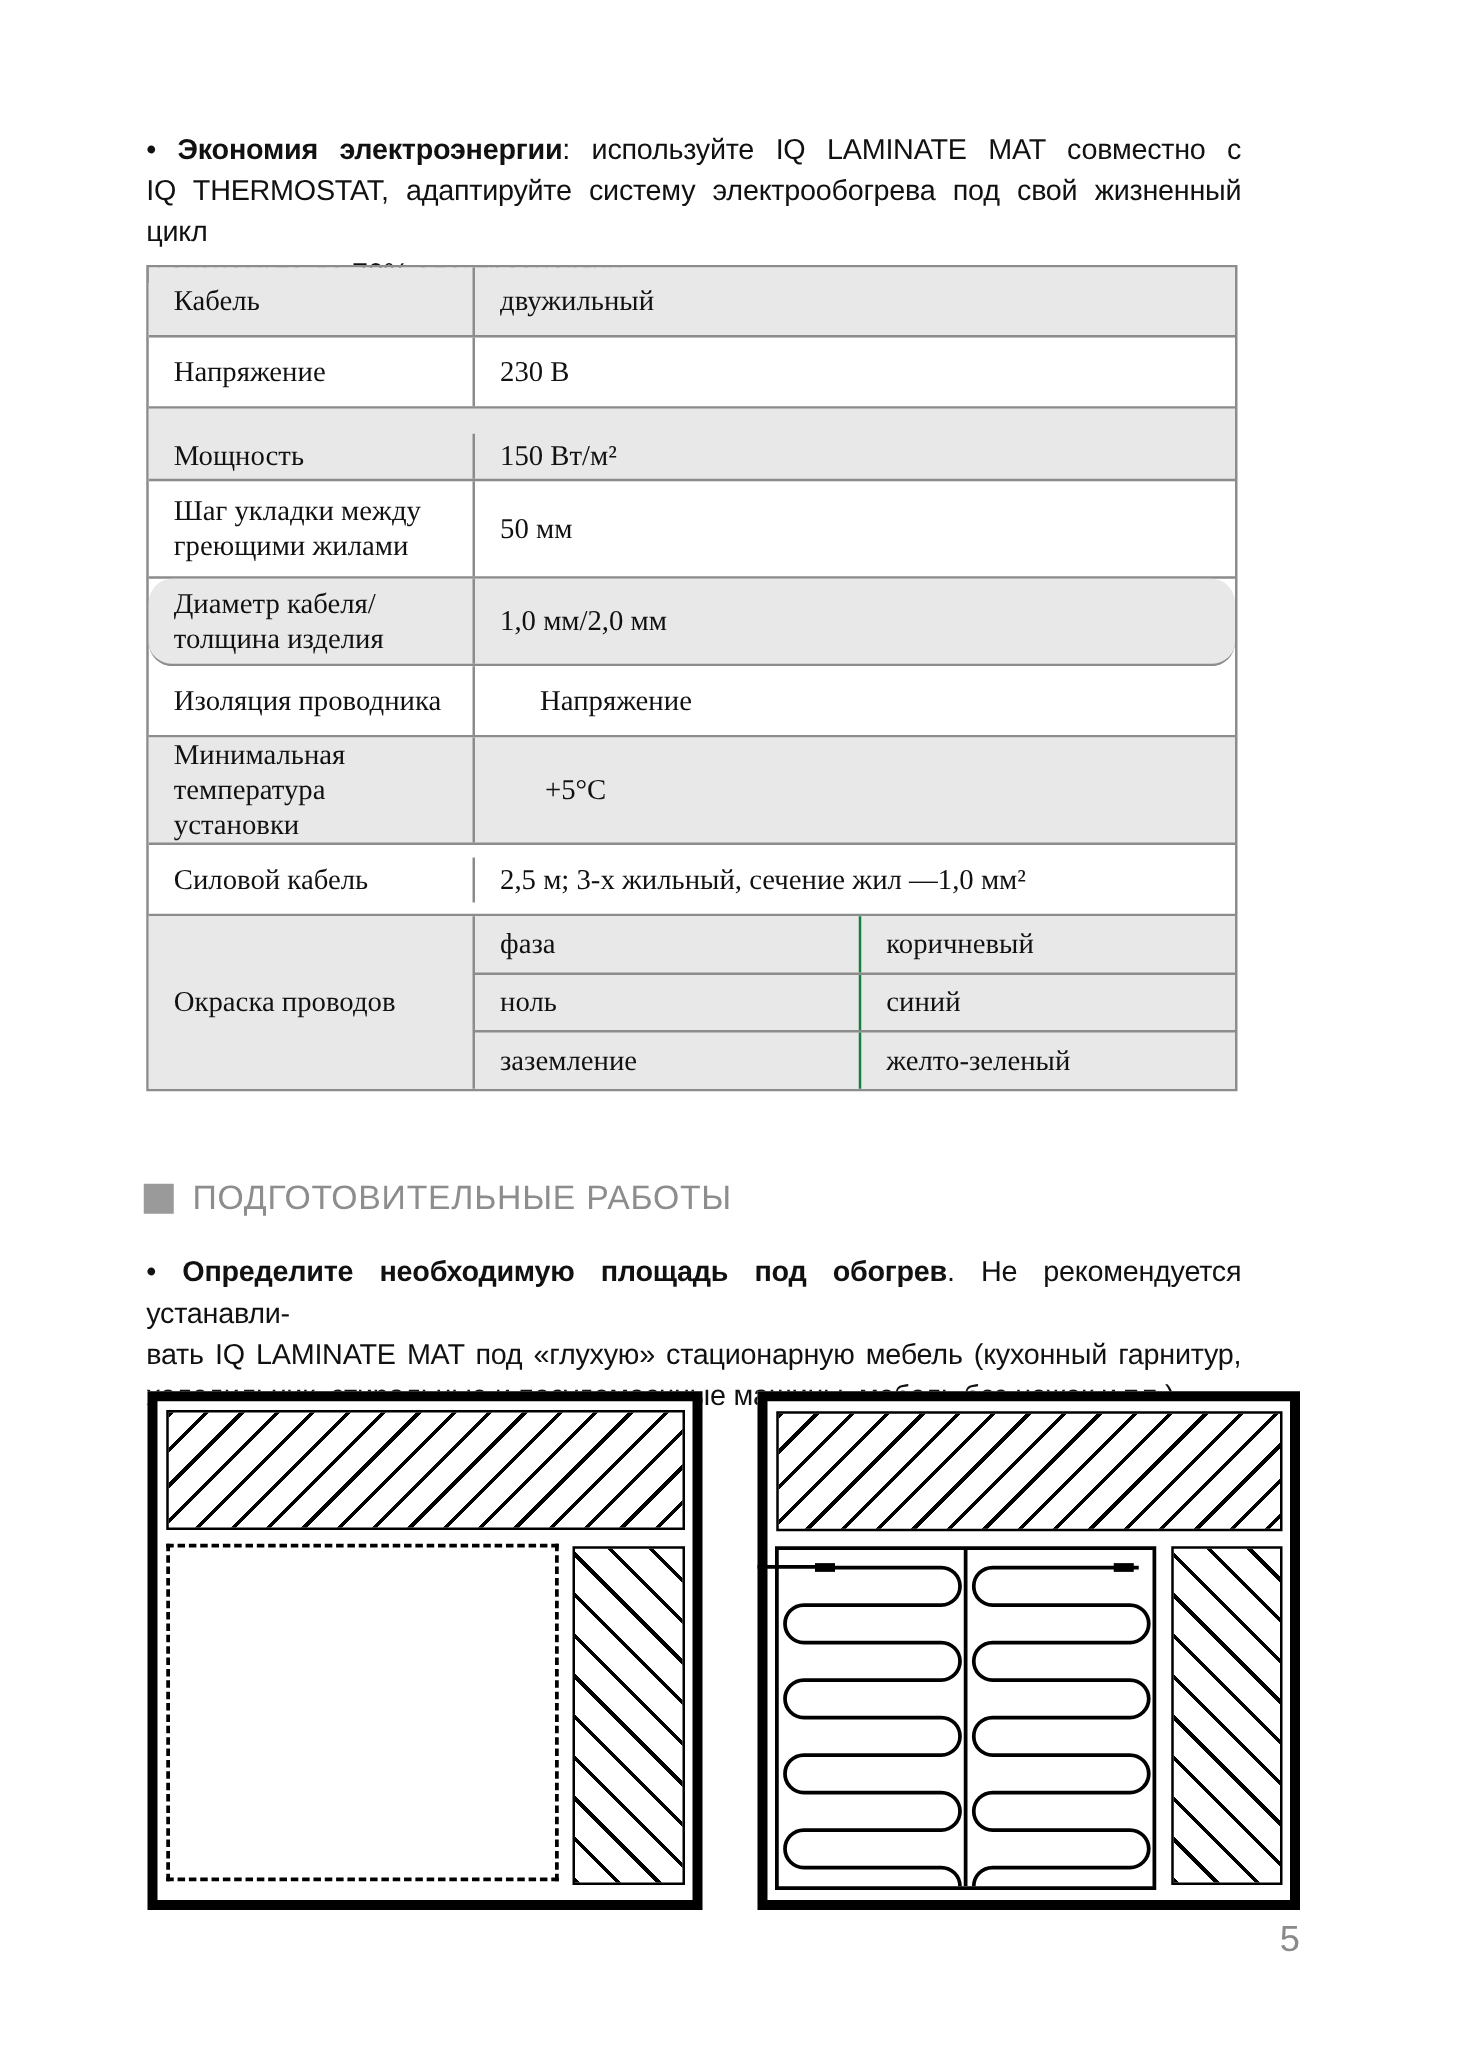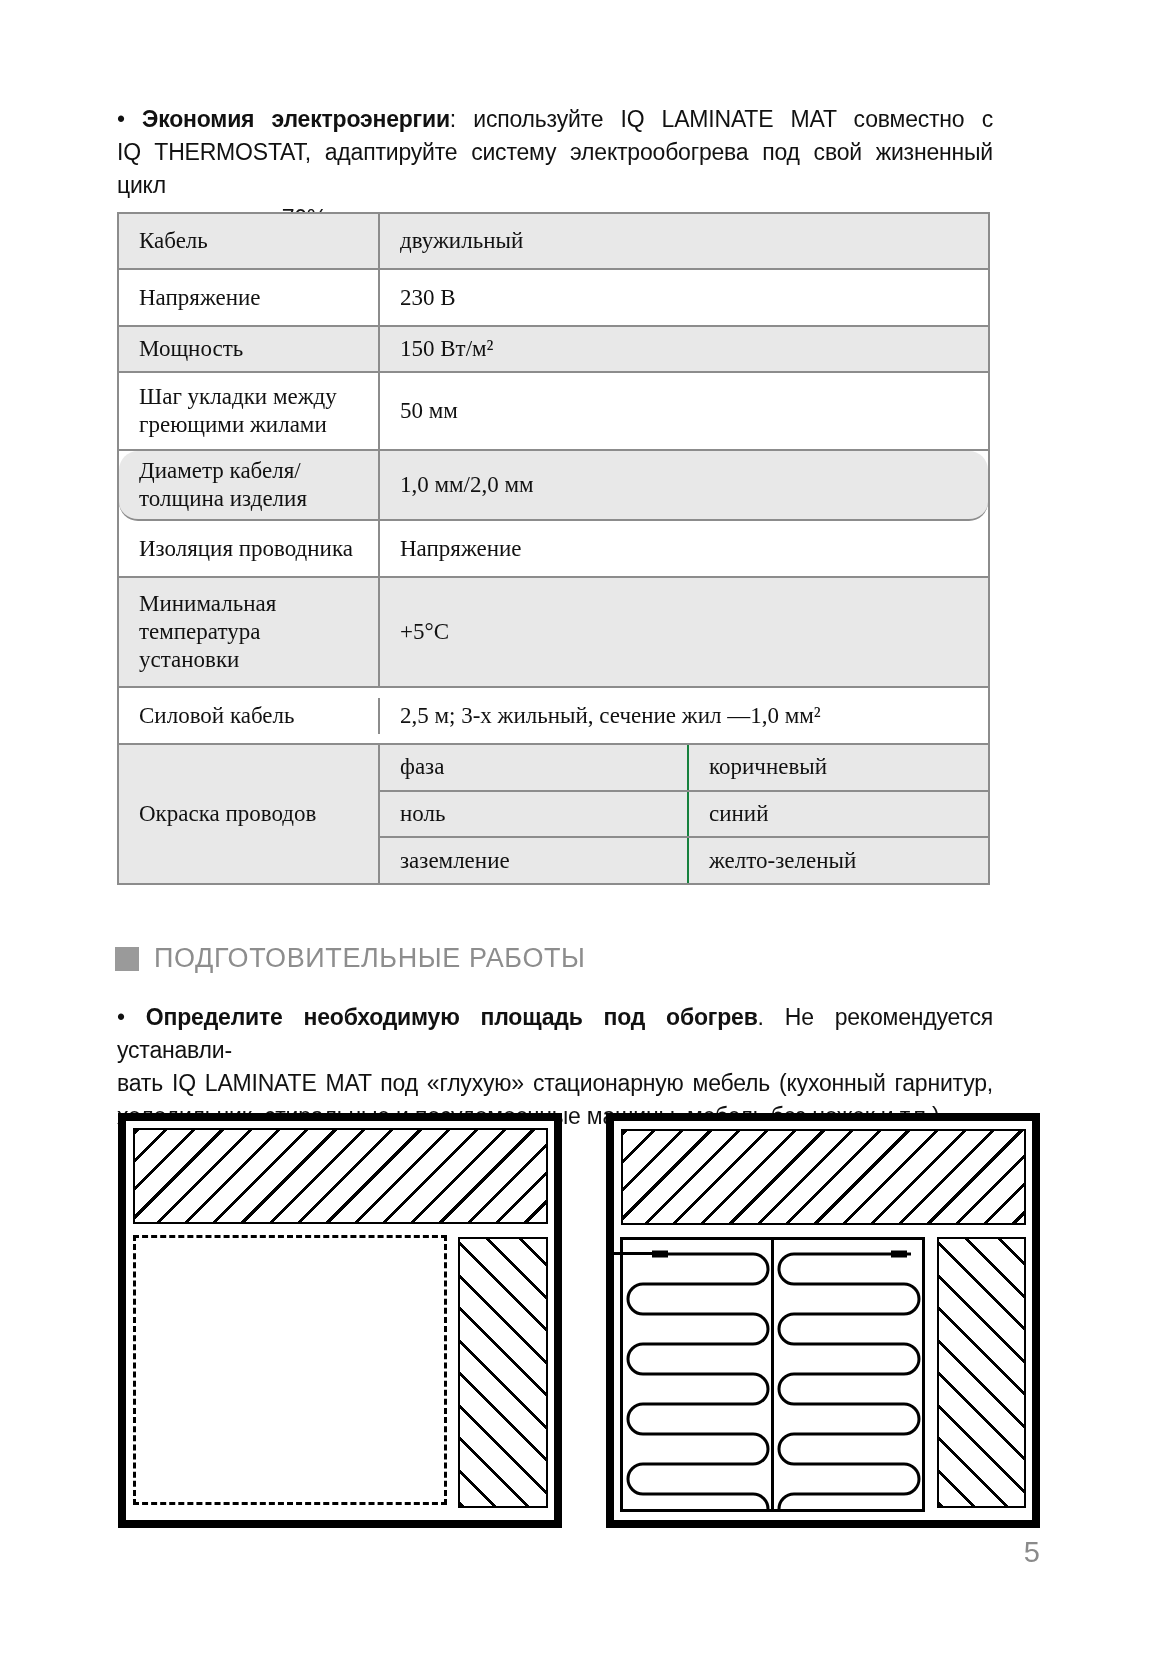--- a/index.html
+++ b/index.html
@@ -54,39 +54,39 @@
 
   <div class="spec">
     <div class="trow gray" style="height:56px;">
       <div class="cell c-label">Кабель</div>
       <div class="cell c-value">двужильный</div>
     </div>
     <div class="trow" style="height:57px;">
       <div class="cell c-label">Напряжение</div>
       <div class="cell c-value">230 В</div>
     </div>
-    <div class="trow gray" style="height:46px;">
+    <div class="trow gray" style="height:58px;align-items:flex-end;">
       <div class="cell c-label">Мощность</div>
       <div class="cell c-value">150 Вт/м²</div>
     </div>
     <div class="trow" style="height:78px;">
       <div class="cell c-label">Шаг укладки между
 греющими жилами</div>
       <div class="cell c-value">50 мм</div>
     </div>
     <div class="trow gray" style="height:70px;border-radius:19px;">
       <div class="cell c-label">Диаметр кабеля/
 толщина изделия</div>
       <div class="cell c-value">1,0 мм/2,0 мм</div>
     </div>
-    <div class="trow" style="height:57px;">
+    <div class="trow" style="height:57px;gap:32px;">
       <div class="cell c-label">Изоляция проводника</div>
       <div class="cell c-value">Напряжение</div>
     </div>
-    <div class="trow gray" style="height:110px;">
+    <div class="trow gray" style="height:86px;gap:36px;">
       <div class="cell c-label">Минимальная
 температура
 установки</div>
       <div class="cell c-value">+5°С</div>
     </div>
     <div class="trow" style="height:57px;align-items:center;">
       <div class="cell c-label">Силовой кабель</div>
       <div class="cell c-value">2,5 м; 3-х жильный, сечение жил —1,0 мм²</div>
     </div>
     <div class="trow gray last" style="height:138px;">

